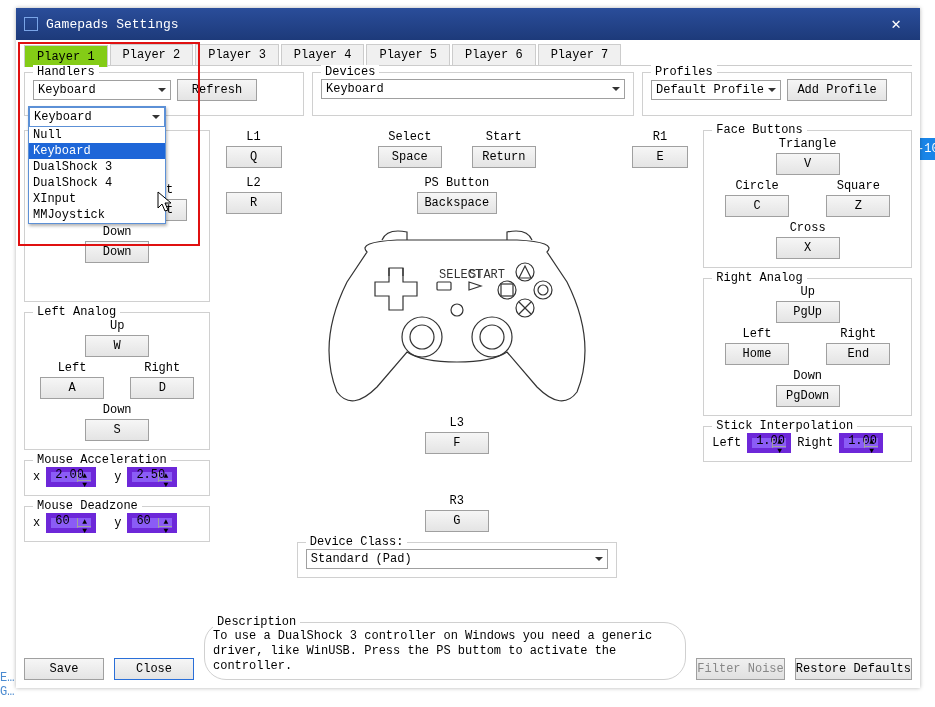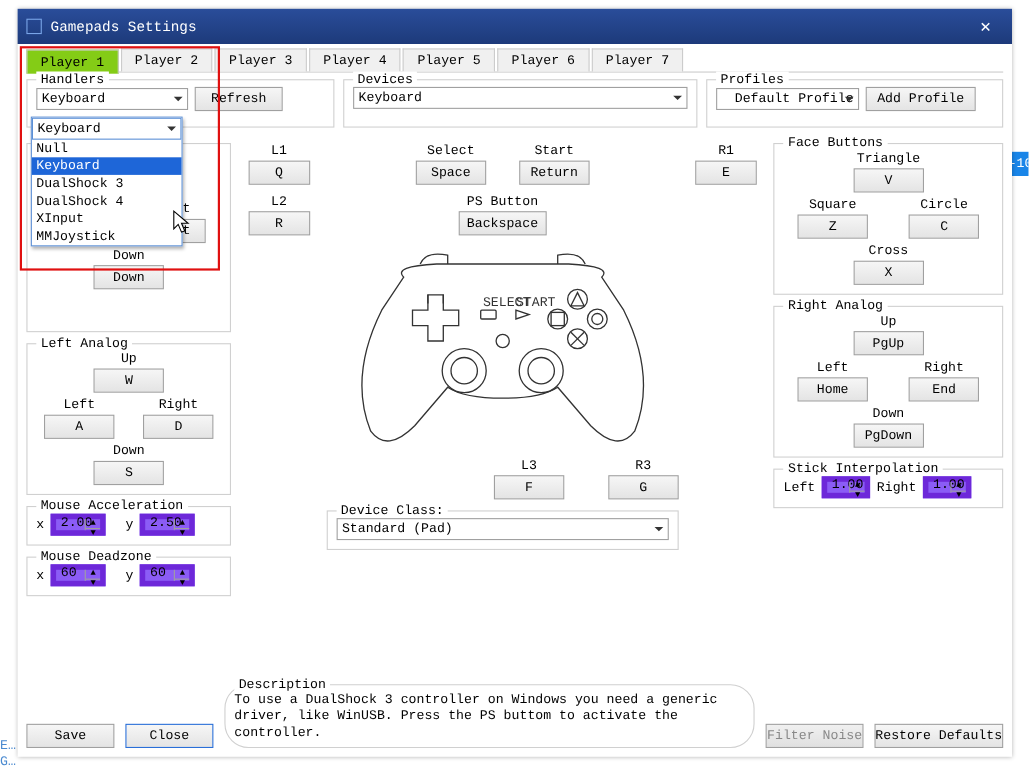--- a/index.html
+++ b/index.html
@@ -90,21 +90,21 @@
       </div>
       <div class="group" style="flex:1; height:44px;">
         <span class="legend">Devices</span>
         <div class="select" style="width:100%;">
           <span>Keyboard</span>
         </div>
       </div>
       <div class="group" style="width:270px; height:44px;">
         <span class="legend">Profiles</span>
         <div class="row">
-          <div class="select" style="width:130px;justify-content:flex-end;">
+          <div class="select" style="width:130px;">
             <span>Default Profile</span>
           </div>
           <div class="btn wide" style="min-width:100px;">Add Profile</div>
         </div>
       </div>
     </div>
 
     <div class="dropdown-open">
       <div class="sel">
           <span>Keyboard</span>
@@ -274,21 +274,21 @@
               <text x="172" y="56" font-size="6" fill="#333" stroke="none">START</text>
 
               <circle cx="160" cy="88" r="6"></circle>
 
               <path d="M85 18 Q90 6 110 10 L110 18"></path>
                 <path d="M235 18 Q230 6 210 10 L210 18"></path>
             </g>
           </svg>
         </div>
 
-        <div class="row" style="justify-content:flex-end; gap:40px;">
+        <div class="row" style="justify-content:flex-start; gap:40px;flex-direction:column;">
           <div class="col">
             <span class="lbl">L3</span>
             <div class="btn">F</div>
           </div>
           <div class="col">
             <span class="lbl">R3</span>
             <div class="btn">G</div>
           </div>
         </div>
 
@@ -312,26 +312,26 @@
       <div class="rightcol2">
         <div class="group">
           <span class="legend">Face Buttons</span>
           <div class="col">
             <span class="lbl">Triangle</span>
             <div class="btn">V</div>
           </div>
           <div class="spacer"></div>
           <div class="pair">
             <div class="col">
+              <span class="lbl">Circle</span>
+              <div class="btn">C</div>
+            </div>
+            <div class="col">
               <span class="lbl">Square</span>
               <div class="btn">Z</div>
-            </div>
-            <div class="col">
-              <span class="lbl">Circle</span>
-              <div class="btn">C</div>
             </div>
           </div>
           <div class="spacer"></div>
           <div class="col">
             <span class="lbl">Cross</span>
             <div class="btn">X</div>
           </div>
         </div>
 
         <div class="group">

